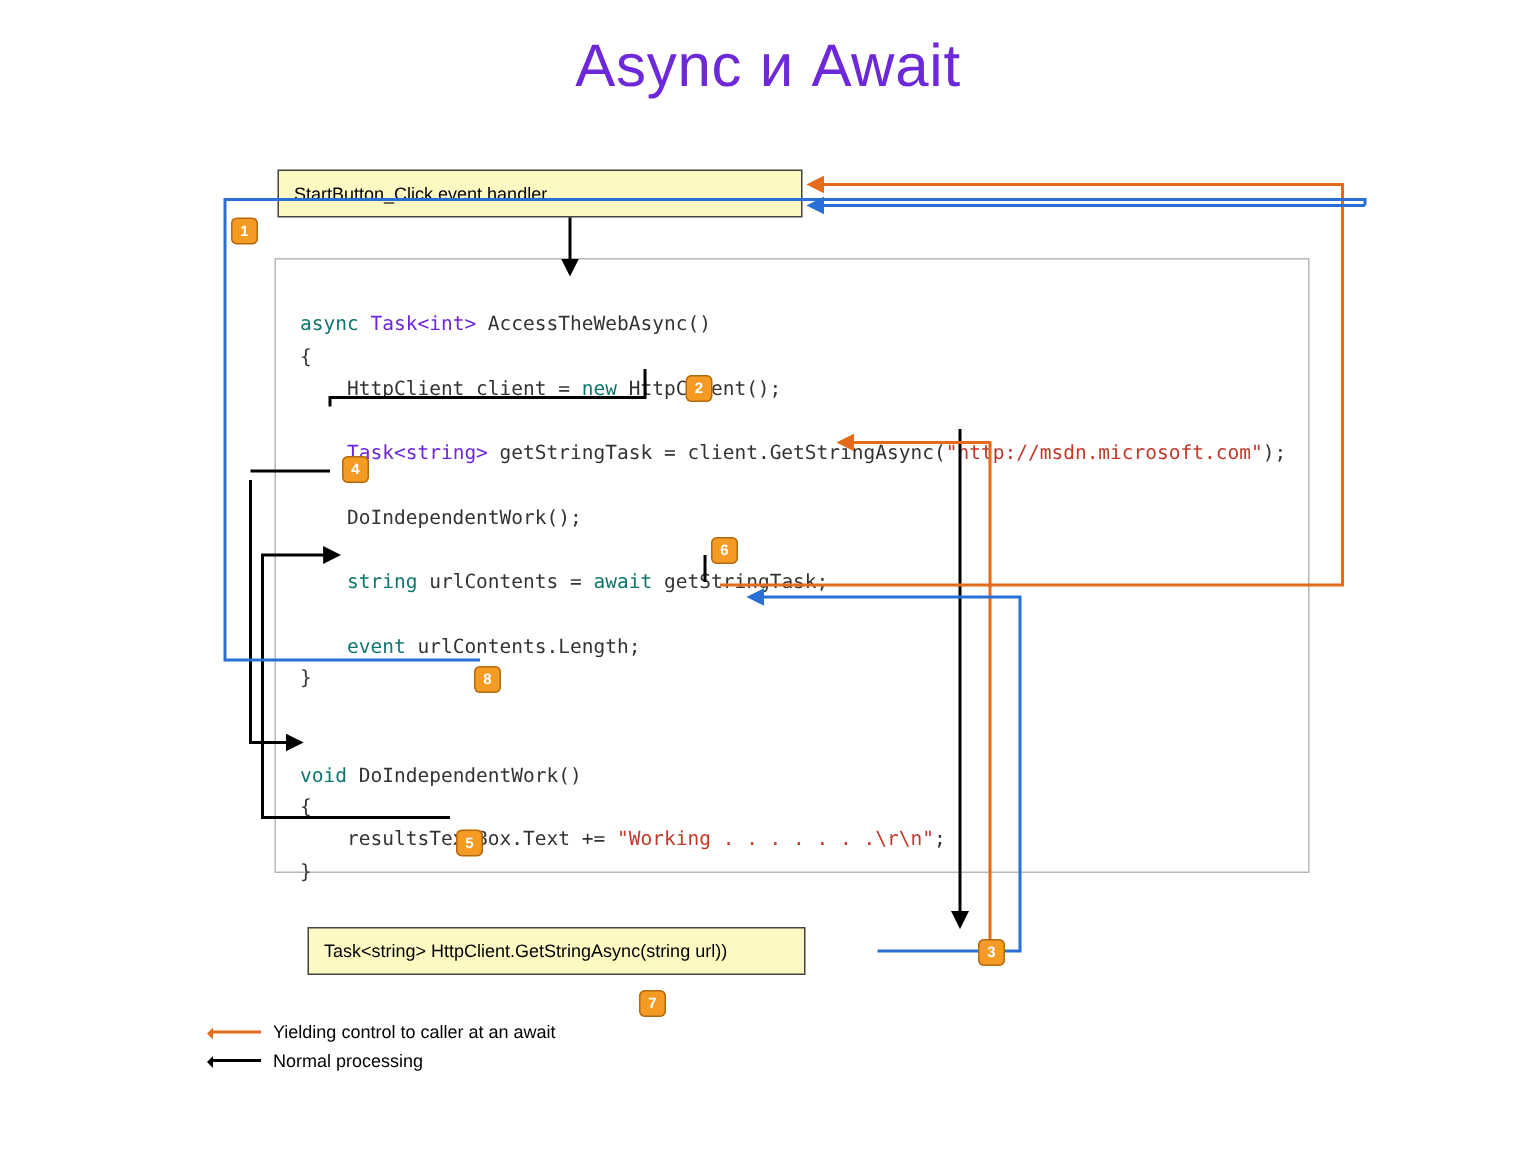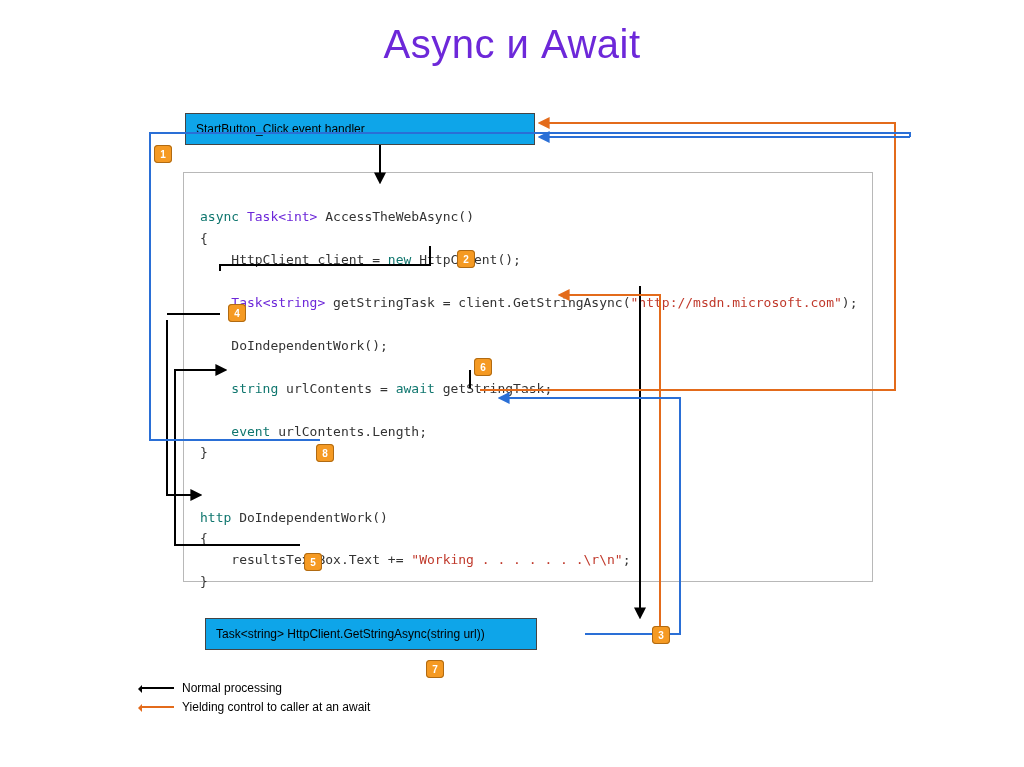--- a/index.html
+++ b/index.html
@@ -18,21 +18,21 @@
     width: 100%;
     text-align: center;
     font-size: 40px;
     font-weight: 400;
     letter-spacing: 0.5px;
     color: #6d28d9;
   }
   .box {
     position: absolute;
     border: 1.5px solid #444;
-    background: #0ea5e9;
+    background: #fef9c3;
     font-size: 12px;
     padding: 6px 10px;
     display: flex;
     align-items: center;
   }
   .codebox {
     position: absolute;
     border: 1.5px solid #b8b8b8;
     background: #fff;
     font-family: "Consolas", monospace;
@@ -110,21 +110,21 @@
 <span class="typ">    Task</span><span class="typ">&lt;string&gt;</span><span> getStringTask = client.GetStringAsync(</span><span class="str">"http://msdn.microsoft.com"</span><span>);</span>
 
 <span>    DoIndependentWork();</span>
 
 <span class="kw">    string</span><span> urlContents = </span><span class="kw">await</span><span> getStringTask;</span>
 
 <span class="kw">    event</span><span> urlContents.Length;</span>
 <span>}</span>
 
 
-<span class="kw">http</span><span> DoIndependentWork()</span>
+<span class="kw">void</span><span> DoIndependentWork()</span>
 <span>{</span>
 <span>    resultsTextBox.Text += </span><span class="str">"Working . . . . . . .\r\n"</span><span>;</span>
 <span>}</span>
 </div>
 
 <div class="box" style="left:205px; top:618px; width:332px; height:32px;">
   <span>Task&lt;string&gt; HttpClient.GetStringAsync(string url))</span>
 </div>
 
 <svg class="flow">
@@ -168,20 +168,20 @@
 <div class="step-badge" style="left:457px; top:250px;">2</div>
 <div class="step-badge" style="left:652px; top:626px;">3</div>
 <div class="step-badge" style="left:228px; top:304px;">4</div>
 <div class="step-badge" style="left:304px; top:553px;">5</div>
 <div class="step-badge" style="left:474px; top:358px;">6</div>
 <div class="step-badge" style="left:426px; top:660px;">7</div>
 <div class="step-badge" style="left:316px; top:444px;">8</div>
 
 <div class="legend">
   <div class="legline">
+    <span class="legseg orange"></span>
+    <span>Yielding control to caller at an await</span>
+  </div>
+  <div class="legline">
     <span class="legseg black"></span>
     <span>Normal processing</span>
-  </div>
-  <div class="legline">
-    <span class="legseg orange"></span>
-    <span>Yielding control to caller at an await</span>
   </div>
 </div>
 
 </body></html>

